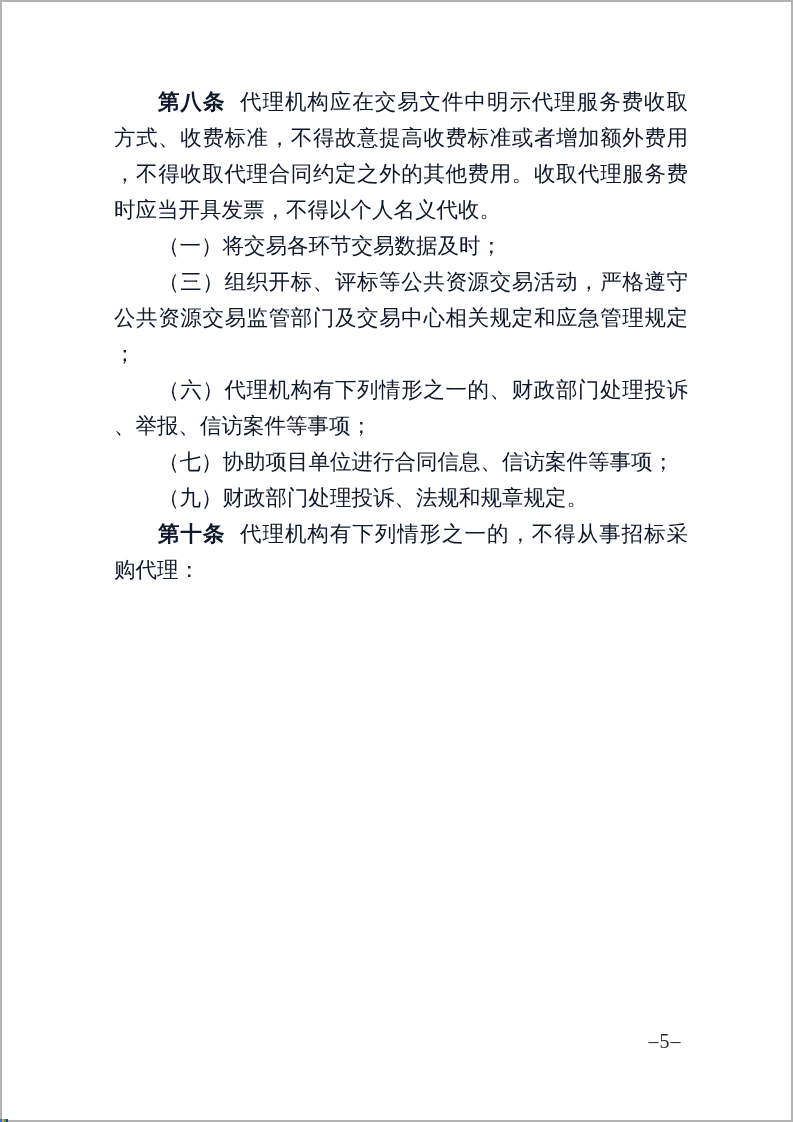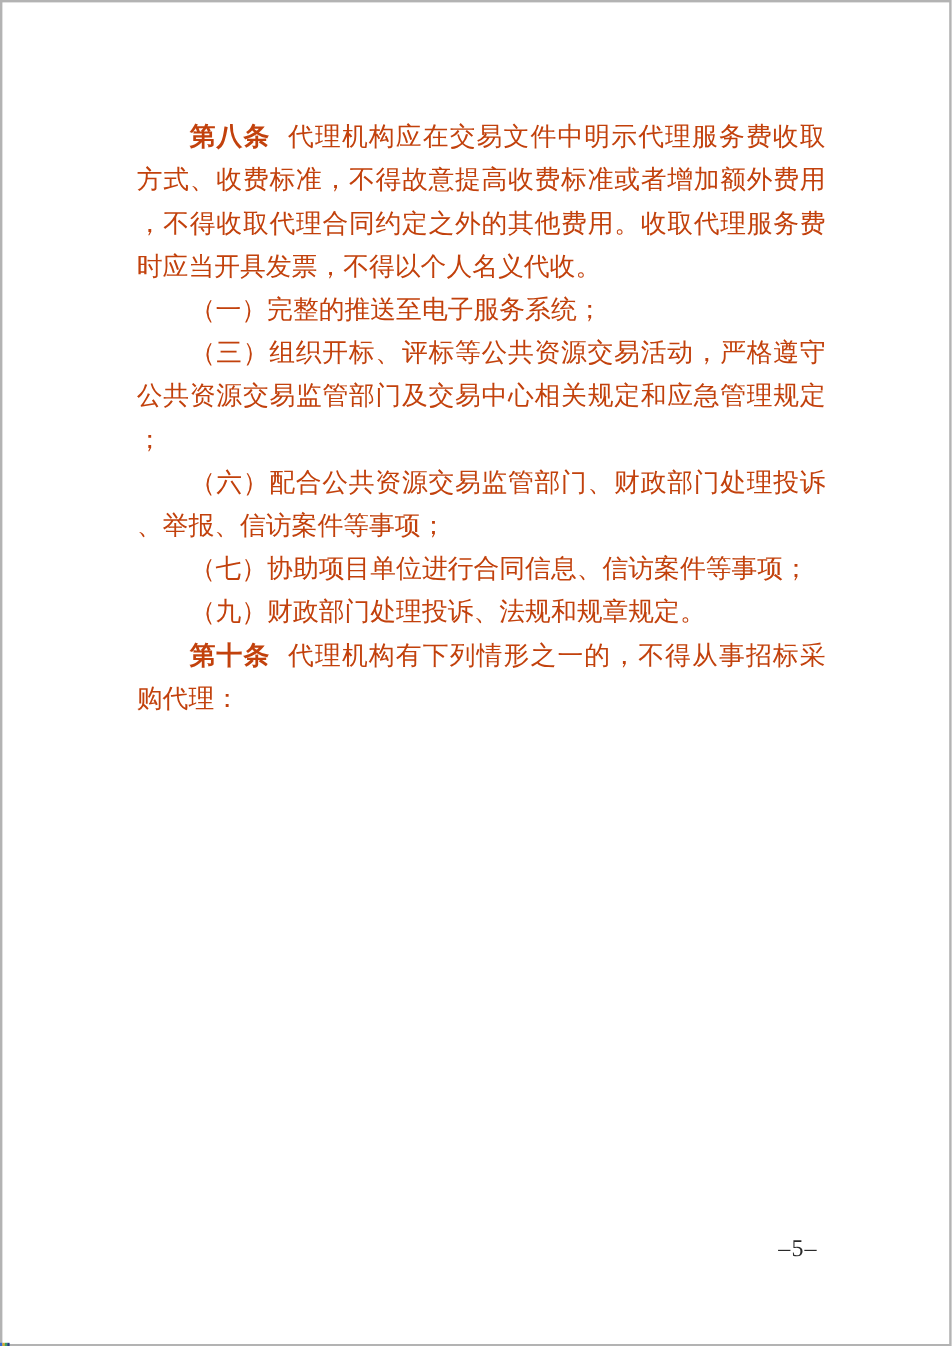--- a/index.html
+++ b/index.html
@@ -17,23 +17,23 @@
   .page-border {
     position: absolute;
     left: 0; top: 0; right: 0; bottom: 0;
     border: 2px solid #b3b3b3;
     box-sizing: border-box;
     pointer-events: none;
   }
   .content {
     position: absolute;
     left: 114px;
-    top: 96px;
+    top: 84px;
     width: 574px;
-    color: #c2410c;
+    color: #0f172a;
   }
   .para {
     margin: 0;
     font-size: 21.5px;
     line-height: 36px;
     text-align: justify;
     text-justify: inter-character;
     text-indent: 2.05em;
     word-break: break-all;
     line-break: anywhere;
@@ -70,23 +70,23 @@
   .ca-3 { background: #3fa163; }
   .ca-4 { background: #27407c; }
 </style>
 </head>
 <body>
 
 <div class="page-border"></div>
 
 <div class="content" id="paragraphs">
     <p class="para"><b class="term">第八条</b>代理机构应在交易文件中明示代理服务费收取方式、收费标准，不得故意提高收费标准或者增加额外费用，不得收取代理合同约定之外的其他费用。收取代理服务费时应当开具发票，不得以个人名义代收。</p>
-    <p class="para">（一）完整的推送至电子服务系统；</p>
+    <p class="para">（一）将交易各环节交易数据及时；</p>
     <p class="para">（三）组织开标、评标等公共资源交易活动，严格遵守公共资源交易监管部门及交易中心相关规定和应急管理规定；</p>
-    <p class="para">（六）配合公共资源交易监管部门、财政部门处理投诉、举报、信访案件等事项；</p>
+    <p class="para">（六）代理机构有下列情形之一的、财政部门处理投诉、举报、信访案件等事项；</p>
     <p class="para">（七）协助项目单位进行合同信息、信访案件等事项；</p>
     <p class="para">（九）财政部门处理投诉、法规和规章规定。</p>
     <p class="para"><b class="term">第十条</b>代理机构有下列情形之一的，不得从事招标采购代理：</p>
   </div>
 
 <div class="page-number">–5–</div>
 
 <div class="corner-artifact">
   <span class="ca-1"></span>
   <span class="ca-2"></span>

